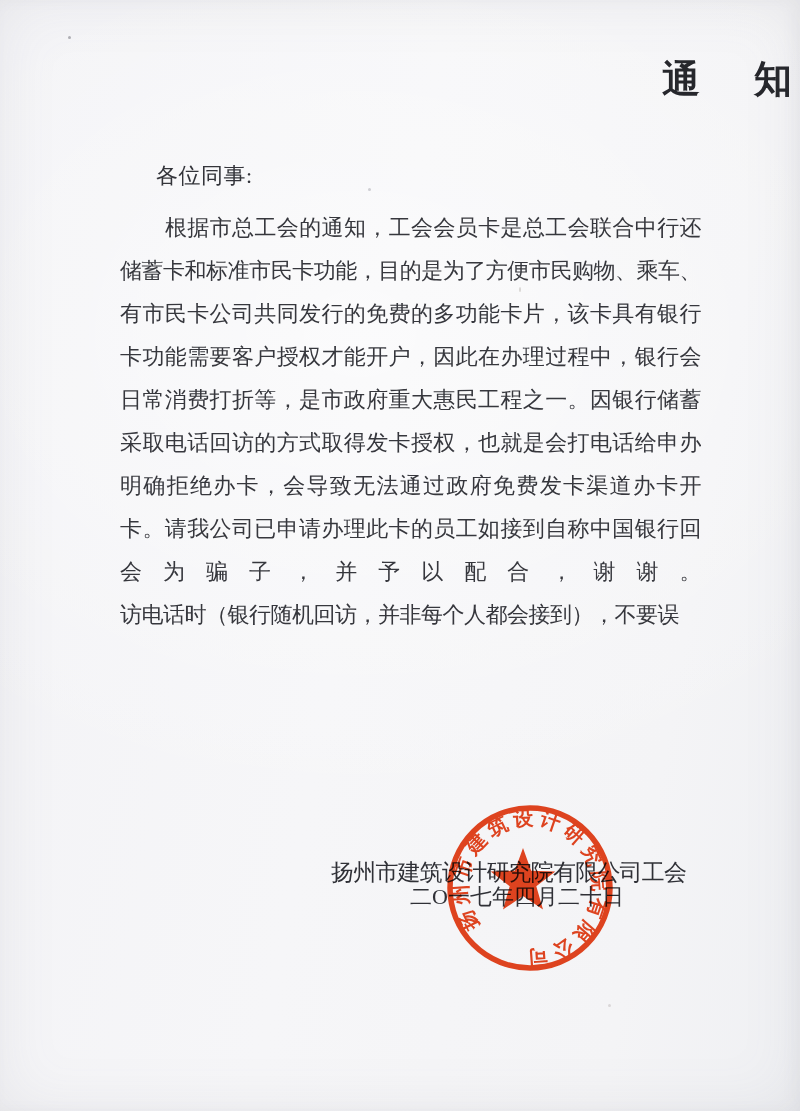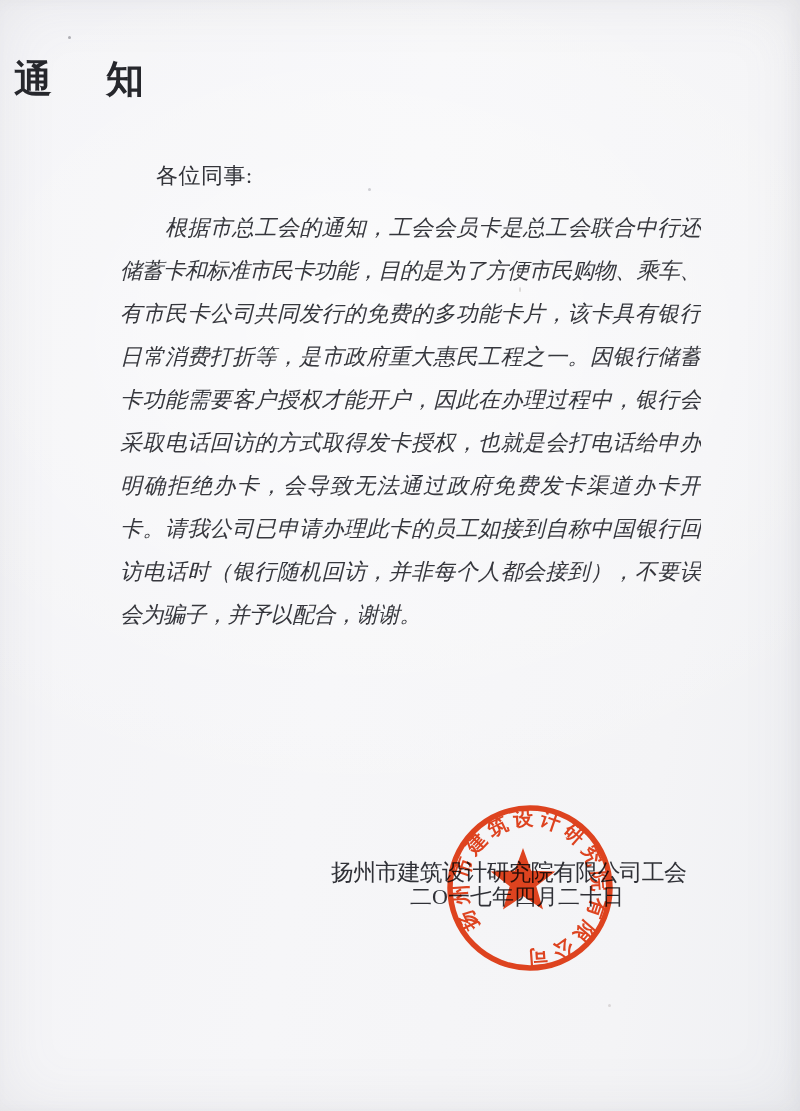--- a/index.html
+++ b/index.html
@@ -27,21 +27,21 @@
     pointer-events: none;
     box-shadow: inset 0 0 60px rgba(120,120,130,0.10), inset -6px 0 14px rgba(120,120,130,0.06);
   }
   .doc-title {
     position: absolute;
     top: 54px;
     left: 0;
     width: 100%;
     padding-left: 14px;
     box-sizing: border-box;
-    text-align: left;
+    text-align: right;
     font-size: 38px;
     font-weight: bold;
     letter-spacing: 8px;
     color: #26272c;
     white-space: pre;
   }
   .salutation {
     position: absolute;
     left: 120px;
     top: 161px;
@@ -58,21 +58,20 @@
   }
   .body-line {
     height: 43px;
     line-height: 43px;
     font-size: 22px;
     letter-spacing: -0.5px;
     text-align: justify;
     text-align-last: justify;
     overflow: hidden;
     color: #36373d;
-    font-style: italic;
   }
   .body-line:first-child { text-indent: 45px; }
   .body-line:last-child { text-align-last: left; }
   .signature-line {
     position: absolute;
     left: 331px;
     top: 857px;
     font-size: 23px;
     letter-spacing: -0.8px;
     color: #2f3036;
@@ -116,27 +115,27 @@
 <div class="page">
 
   <div class="doc-title">通　知</div>
 
   <div class="salutation">各位同事:</div>
 
   <div class="body-block">
       <div class="body-line">根据市总工会的通知，工会会员卡是总工会联合中行还</div>
       <div class="body-line">储蓄卡和标准市民卡功能，目的是为了方便市民购物、乘车、</div>
       <div class="body-line">有市民卡公司共同发行的免费的多功能卡片，该卡具有银行</div>
+      <div class="body-line">卡功能需要客户授权才能开户，因此在办理过程中，银行会</div>
       <div class="body-line">日常消费打折等，是市政府重大惠民工程之一。因银行储蓄</div>
-      <div class="body-line">卡功能需要客户授权才能开户，因此在办理过程中，银行会</div>
       <div class="body-line">采取电话回访的方式取得发卡授权，也就是会打电话给申办</div>
       <div class="body-line">明确拒绝办卡，会导致无法通过政府免费发卡渠道办卡开</div>
       <div class="body-line">卡。请我公司已申请办理此卡的员工如接到自称中国银行回</div>
+      <div class="body-line">会为骗子，并予以配合，谢谢。</div>
       <div class="body-line">访电话时（银行随机回访，并非每个人都会接到），不要误</div>
-      <div class="body-line">会为骗子，并予以配合，谢谢。</div>
     </div>
 
   <div class="signature-line">扬州市建筑设计研究院有限公司工会</div>
 
   <div class="date-line">二O一七年四月二十日</div>
 
   <svg class="stamp" viewBox="-90 -90 180 180" xmlns="http://www.w3.org/2000/svg" aria-hidden="true">
     <circle r="80" fill="none" stroke-width="5.5" stroke="#e63a12"></circle>
     <path id="stamp-arc" d="M -50.3 37.9 A 63 63 0 1 1 -5.5 62.8" fill="none"></path>
     <text font-size="20" letter-spacing="4.6" fill="#e63a12">

